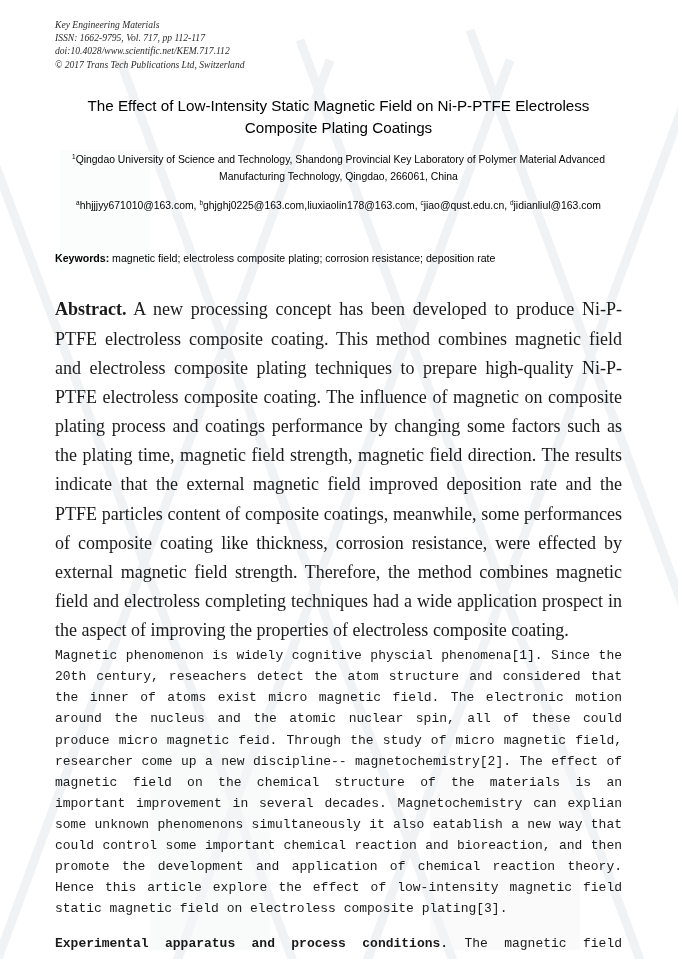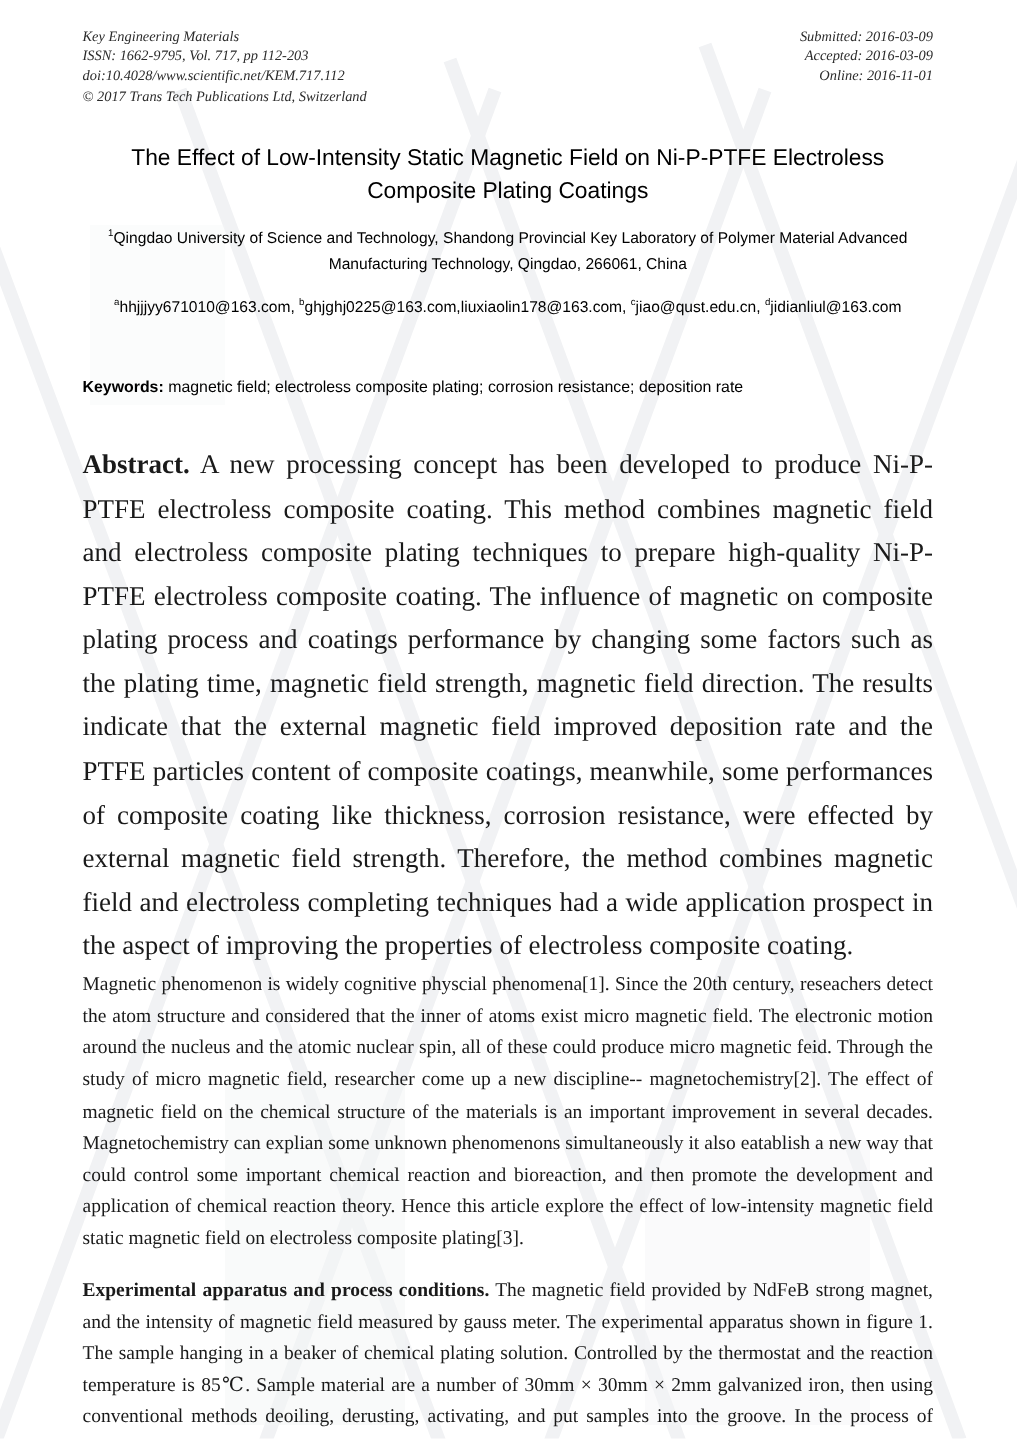--- a/index.html
+++ b/index.html
@@ -115,20 +115,21 @@
     font-size: 12.6px;
     font-weight: bold;
     margin: 26px 0 12px 0;
     line-height: 1.3;
   }
   p.body-par {
     font-size: 13px;
     line-height: 1.62;
     text-align: justify;
     margin: 0 0 14px 0;
+    font-family: Liberation Mono, monospace;
   }
   p.body-par.tight { margin-bottom: 0; }
   .run-in { font-weight: bold; }
 </style>
 </head>
 <body>
 
 <div class="watermark">
   <svg width="678" height="959" viewBox="0 0 678 959" xmlns="http://www.w3.org/2000/svg">
     <g fill="none" stroke="#f1f2f4" stroke-width="9">
@@ -146,28 +147,23 @@
       <rect x="60" y="150" width="90" height="120" opacity="0.35"></rect>
     </g>
   </svg>
 </div>
 
 <div class="page">
 
   <div class="masthead">
     <div class="masthead-left">
       <div>Key Engineering Materials</div>
-      <div>ISSN: 1662-9795, Vol. 717, pp 112-203</div>
+      <div>ISSN: 1662-9795, Vol. 717, pp 112-117</div>
       <div>doi:10.4028/www.scientific.net/KEM.717.112</div>
       <div>© 2017 Trans Tech Publications Ltd, Switzerland</div>
-    </div>
-    <div class="masthead-right">
-      <div>Submitted: 2016-03-09</div>
-      <div>Accepted: 2016-03-09</div>
-      <div>Online: 2016-11-01</div>
     </div>
   </div>
 
   <h1 class="title">The Effect of Low-Intensity Static Magnetic Field on Ni-P-PTFE Electroless Composite Plating Coatings</h1>
   <div class="affil"><sup>1</sup>Qingdao University of Science and Technology, Shandong Provincial Key Laboratory of Polymer Material Advanced Manufacturing Technology, Qingdao, 266061, China</div>
   <div class="emails"><sup>a</sup>hhjjjyy671010@163.com, <sup>b</sup>ghjghj0225@163.com,liuxiaolin178@163.com, <sup>c</sup>jiao@qust.edu.cn, <sup>d</sup>jidianliul@163.com</div>
 
   <div class="keywords">
     <span class="kw-label">Keywords:</span><span> magnetic field; electroless composite plating; corrosion resistance; deposition rate</span>
   </div>

